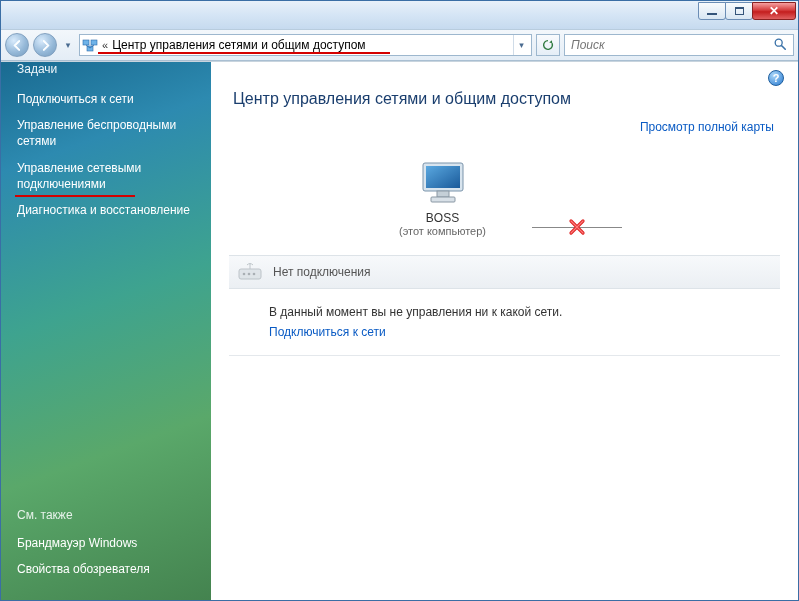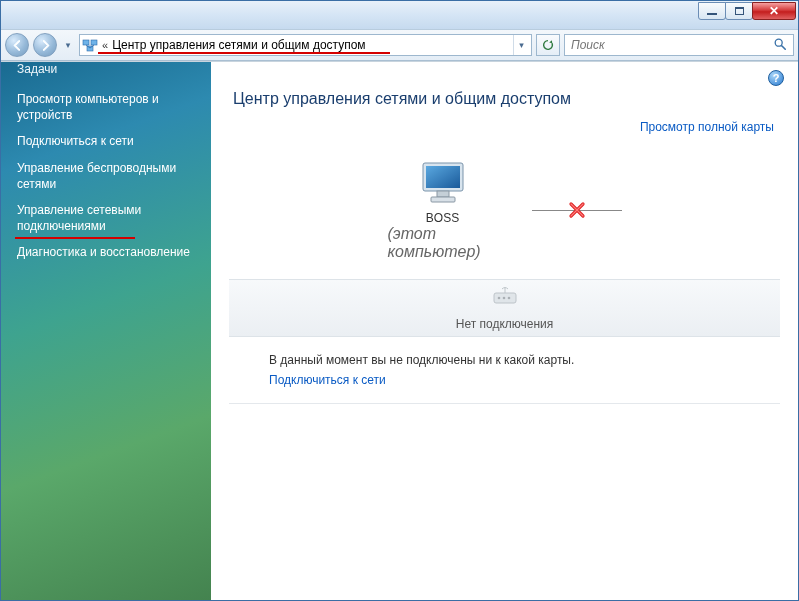--- a/index.html
+++ b/index.html
@@ -164,27 +164,27 @@
     cursor:pointer;
     border:1px solid #1f5f9e;
   }
   .main-title { color:#1a3e6e; font-size:16px; margin: 18px 0 12px 4px; }
   .map-link {
     display:block;text-align:right;
     color:#0a5bc4; font-size:12px; cursor:pointer;
     margin: 6px 6px 25px 0;
   }
   .network-map {
-    display:flex;align-items:center;justify-content:center;
+    display:flex;align-items:flex-end;justify-content:center;
     gap: 34px;
     margin: 8px 0 18px 0;
   }
   .map-node { display:flex;flex-direction:column;align-items:center; width:110px; }
   .map-node .label1 { font-size:12px; color:#333; margin-top:4px; }
-  .map-node .label2 { font-size:16px; color:#666;font-style:italic; }
+  .map-node .label2 { font-size:11px; color:#666; }
   .map-link-line {
     width: 90px; height: 20px;
     display:flex;align-items:center;justify-content:center;
     position: relative;
   }
   .map-link-line .line {
     width:100%; height:0;
     border-top: 1px solid #888;
   }
   .map-link-line .xmark {
@@ -193,21 +193,21 @@
     display:flex;align-items:center;justify-content:center;
   }
   .map-link-line .xmark svg { width:18px;height:18px; }
 
   .section-hdr {
     background: linear-gradient(to bottom, #f7f9fb, #ebeff3);
     border-top:1px solid #dde3e8;
     border-bottom:1px solid #dde3e8;
     padding:5px 8px;
     display:flex;align-items:center;gap:10px;
-    font-size:12px;color:#555;flex-direction:column;
+    font-size:12px;color:#555;
   }
   .section-body {
     padding: 16px 8px 16px 40px;
     font-size:12px;color:#333;
     border-bottom:1px solid #e4e8ec;
   }
   .section-body .action-link { color:#0a5bc4; cursor:pointer; margin-top:6px; display:inline-block; }
 
   .monitor-svg { width:52px;height:48px; }
   .globe-svg { width:46px;height:46px; }
@@ -287,30 +287,34 @@
     </div>
   </div>
 
   <div class="address-underline"></div>
 
   <div class="content">
 
     <div class="sidebar">
       <div class="sidebar-section">
         <div class="sidebar-heading">Задачи</div>
-        <a class="sidebar-link">Просмотр компьютеров и устройств</a>
         <a class="sidebar-link">Подключиться к сети</a>
         <a class="sidebar-link">Управление беспроводными сетями</a>
         <a class="sidebar-link">
           <span>Управление сетевыми подключениями</span>
           <span class="redline"></span>
         </a>
         <a class="sidebar-link">Диагностика и восстановление</a>
       </div>
       <div class="sidebar-spacer"></div>
+      <div class="sidebar-footer">
+        <div class="sidebar-heading">См. также</div>
+        <a class="sidebar-link">Брандмауэр Windows</a>
+        <a class="sidebar-link">Свойства обозревателя</a>
+      </div>
     </div>
 
     <div class="main">
       <div class="help-icon">?</div>
 
       <div class="main-title">Центр управления сетями и общим доступом</div>
       <a class="map-link">Просмотр полной карты</a>
 
       <div class="network-map">
         <div class="map-node">
@@ -347,19 +351,19 @@
           <rect x="2" y="8" width="22" height="10" rx="2" fill="#d4dbe0" stroke="#9aa3aa"></rect>
           <circle cx="7" cy="13" r="1.3" fill="#7a8288"></circle>
             <circle cx="12" cy="13" r="1.3" fill="#7a8288"></circle>
             <circle cx="17" cy="13" r="1.3" fill="#7a8288"></circle>
           <path d="M13 8 L13 2 M10 4 a4 4 0 0 1 6 0" stroke="#9aa3aa" stroke-width="1" fill="none"></path>
         </svg>
         <span>Нет подключения</span>
       </div>
 
       <div class="section-body">
-        <div>В данный момент вы не подключены ни к какой карты.</div>
+        <div>В данный момент вы не управления ни к какой сети.</div>
         <a class="action-link">Подключиться к сети</a>
       </div>
 
     </div>
   </div>
 </div>
 
 </body></html>

